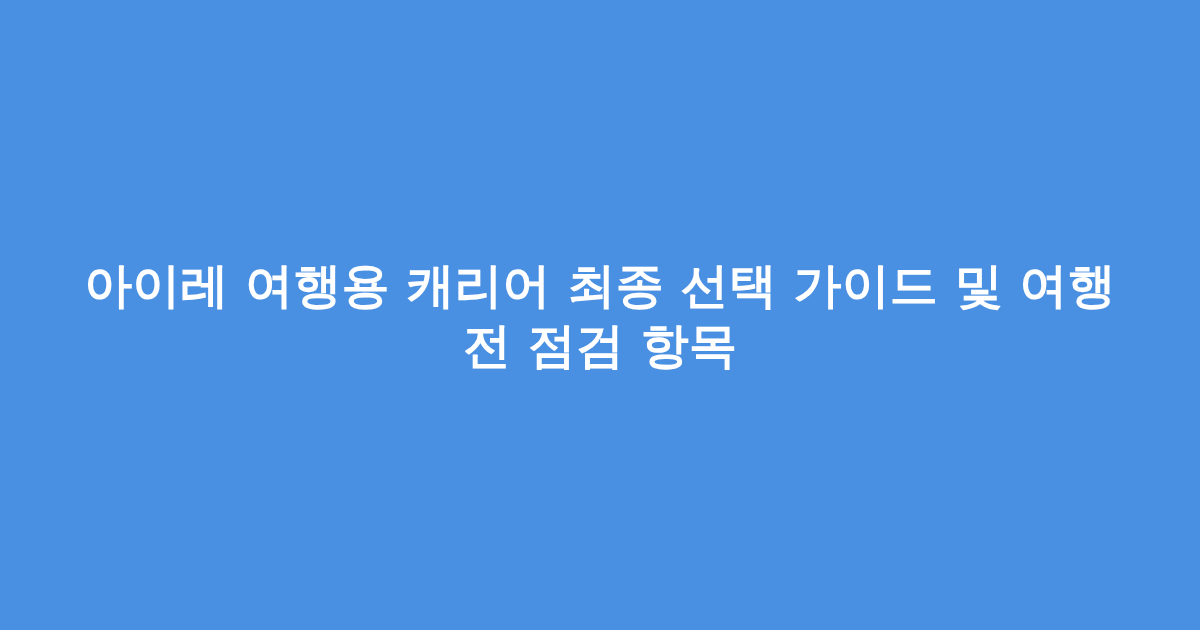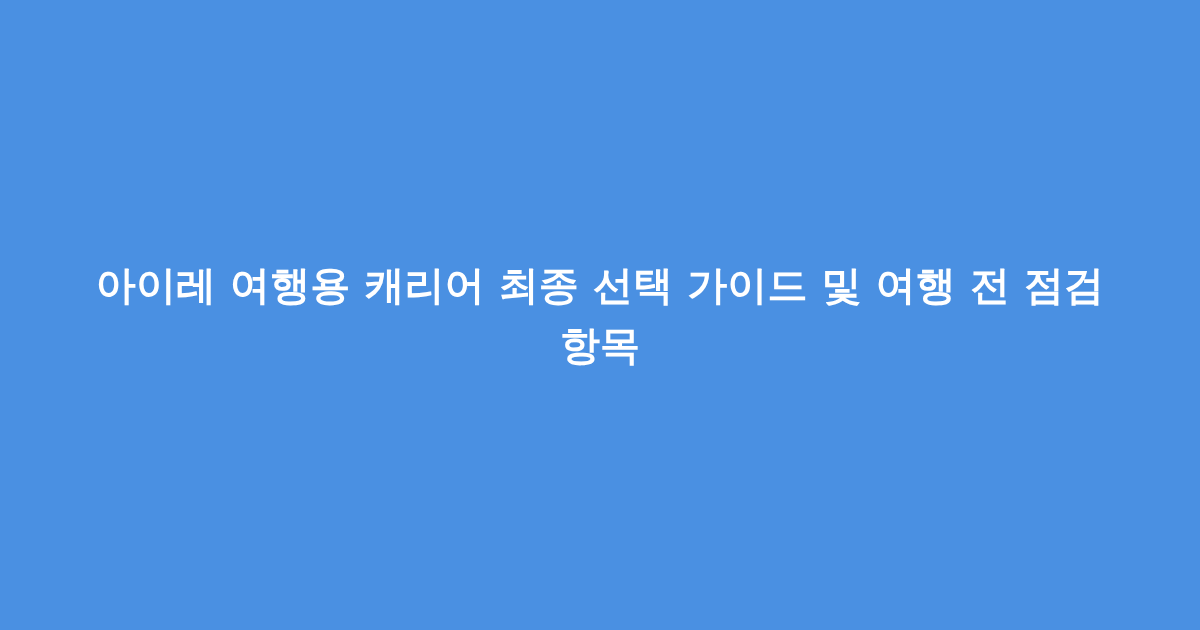--- a/index.html
+++ b/index.html
@@ -37,21 +37,21 @@
     align-items: center;
     justify-content: center;
   }
 
   .og-title {
     margin: 8px;
     width: 100%;
     text-align: center;
     color: #ffffff;
     font-family: "DejaVu Sans", "Liberation Sans", sans-serif;
-    font-size: 40px;
+    font-size: 48px;
     font-weight: 700;
     line-height: 60px;
     letter-spacing: 0.1px;
     word-break: keep-all;
     overflow-wrap: break-word;
     white-space: normal;
     -webkit-font-smoothing: antialiased;
   }
 </style>
 </head>

